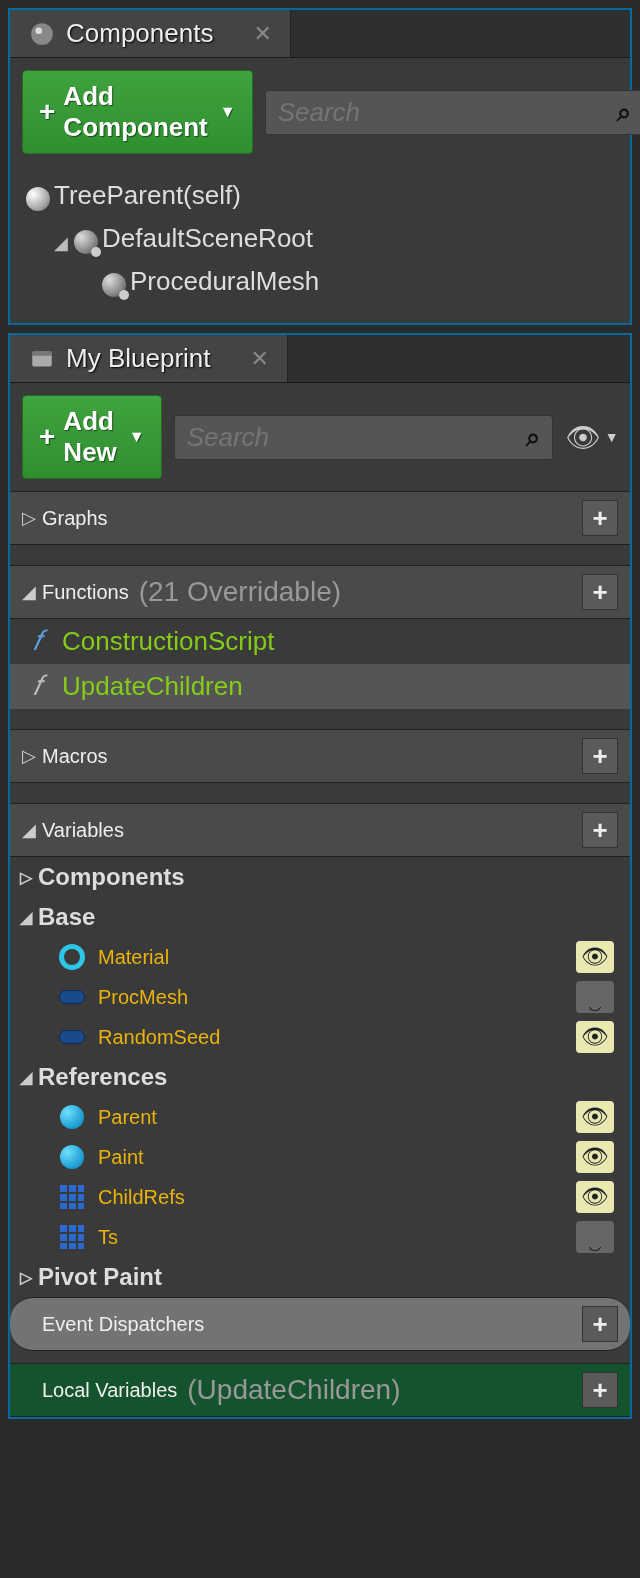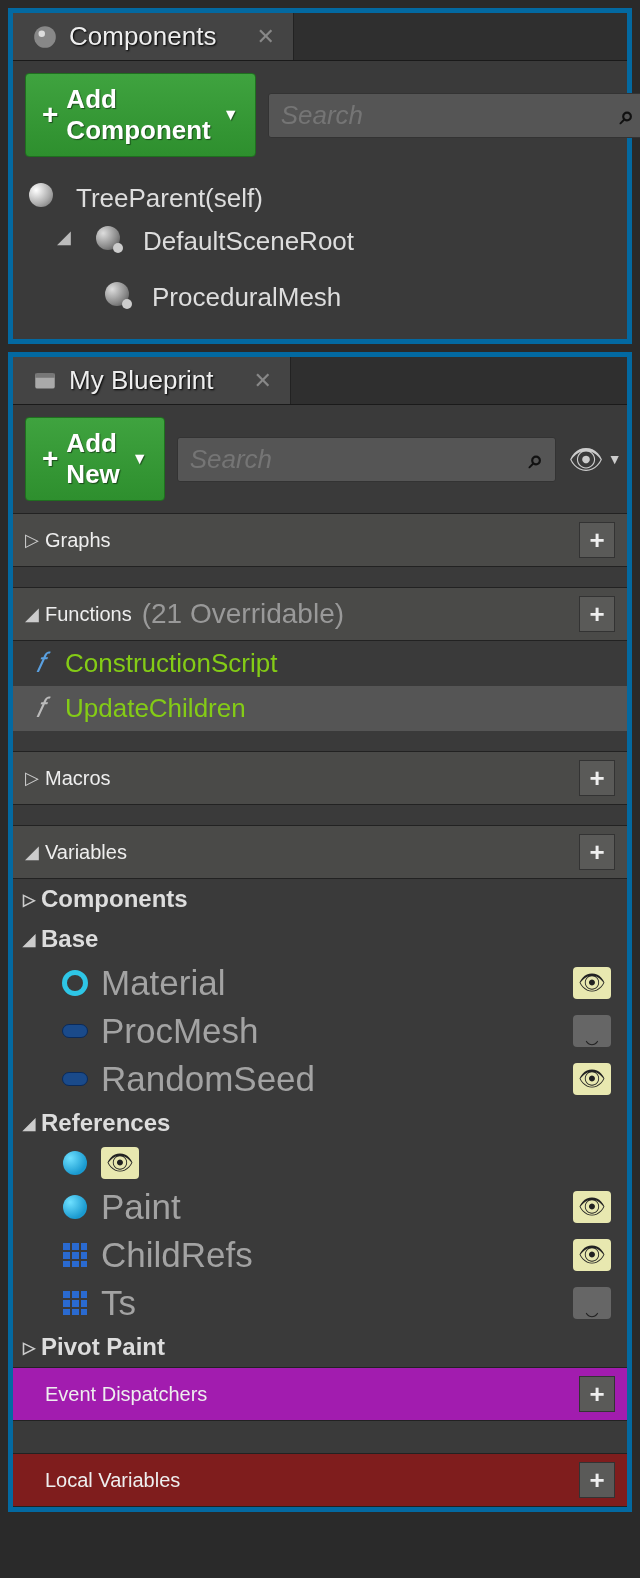--- a/index.html
+++ b/index.html
@@ -8,21 +8,21 @@
     height: 1578px;
     background: #2a2a2a;
     font-family: Arial, sans-serif;
     color: #e0e0e0;
     font-size: 24px;
     overflow: hidden;
   }
   .panel {
     background: #3a3a3a;
     margin: 8px;
-    border: 5px solid #0369a1;
+    border: 2px solid #0369a1;
   }
   .tab-header {
     display: flex;
     align-items: center;
     background: #2f2f2f;
     border-bottom: 1px solid #1a1a1a;
   }
   .tab {
     display: flex;
     align-items: center;
@@ -95,27 +95,27 @@
   .eye-dd {
     display:flex; align-items:center; gap:4px;
     color:#ccc; font-size:28px;
     cursor:pointer;
   }
   .tree {
     padding: 8px 12px 20px 12px;
   }
   .tree-row {
     display: flex;
-    align-items: flex-start;
+    align-items: flex-end;
     padding: 6px 4px;
-    gap: 23px;
+    gap: 4px;
     cursor: pointer;
   }
   .indent1 { padding-left: 30px; }
-  .indent2 { padding-left: 80px; margin-top: 13px; }
+  .indent2 { padding-left: 80px; }
   .tree-row .arrow { color:#bbb; font-size:18px; width:18px; text-align:center;}
   .sphere-white {
     width:24px;height:24px;border-radius:50%;
     background: radial-gradient(circle at 30% 30%, #fff, #aaa 60%, #666);
     flex-shrink:0;
   }
   .sphere-grey {
     width:24px;height:24px;border-radius:50%;
     background: radial-gradient(circle at 30% 30%, #ddd, #888 60%, #444);
     flex-shrink:0;
@@ -206,21 +206,21 @@
       linear-gradient(#2a6ad0 0 0) 9px 0/7px 7px,
       linear-gradient(#2a6ad0 0 0) 18px 0/7px 7px,
       linear-gradient(#2a6ad0 0 0) 0 9px/7px 7px,
       linear-gradient(#2a6ad0 0 0) 9px 9px/7px 7px,
       linear-gradient(#2a6ad0 0 0) 18px 9px/7px 7px,
       linear-gradient(#2a6ad0 0 0) 0 18px/7px 7px,
       linear-gradient(#2a6ad0 0 0) 9px 18px/7px 7px,
       linear-gradient(#2a6ad0 0 0) 18px 18px/7px 7px;
     background-repeat:no-repeat;
   }
-  .var-label { font-size:35px; color:#a3a3a3; flex:1;}
+  .var-label { font-size:20px; color:#eab308; flex:1;}
   .vis-btn {
     width:38px;height:32px;
     border-radius:4px;
     display:flex;align-items:center;justify-content:center;
     font-size:22px;
     cursor:pointer;
     margin-right:4px;
   }
   .vis-open { background:#e8e8b0; color:#222;}
   .vis-closed { background:#666; color:#222;}
@@ -370,20 +370,21 @@
   </div>
 
   <div class="sub-header">
     <span class="arrow">◢</span>
     <span>References</span>
   </div>
   <div class="var-row">
     <span class="var-icon">
         <span class="ball-cyan"></span>
       </span>
+    <span class="var-label">Parent</span>
     <span class="vis-btn vis-open">👁</span>
   </div>
   <div class="var-row">
     <span class="var-icon">
         <span class="ball-cyan"></span>
       </span>
     <span class="var-label">Paint</span>
     <span class="vis-btn vis-open">👁</span>
   </div>
   <div class="var-row">
@@ -399,27 +400,28 @@
       </span>
     <span class="var-label">Ts</span>
     <span class="vis-btn vis-closed">‿</span>
   </div>
 
   <div class="sub-header">
     <span class="arrow">▷</span>
     <span>Pivot Paint</span>
   </div>
 
-  <div class="section-header" style="background:#a21caf;">
+  <div class="section-header" style="background:#737373;border-radius:23px;">
     <span class="arrow" style="width:20px;"></span>
     <span class="title">Event Dispatchers</span>
     <div class="add-btn">+</div>
   </div>
 
   <div class="spacer" style="height:12px;"></div>
 
-  <div class="section-header" style="background:#7f1d1d;margin-top:20px;">
+  <div class="section-header" style="background:#14532d;">
     <span class="arrow" style="width:20px;"></span>
     <span class="title">Local Variables</span>
+    <span class="subtitle">(UpdateChildren)</span>
     <div class="add-btn">+</div>
   </div>
 
 </div>
 
 </body></html>

